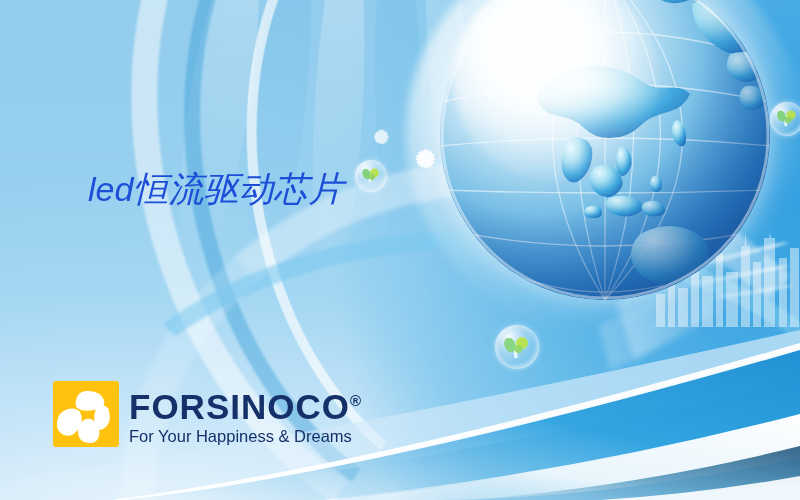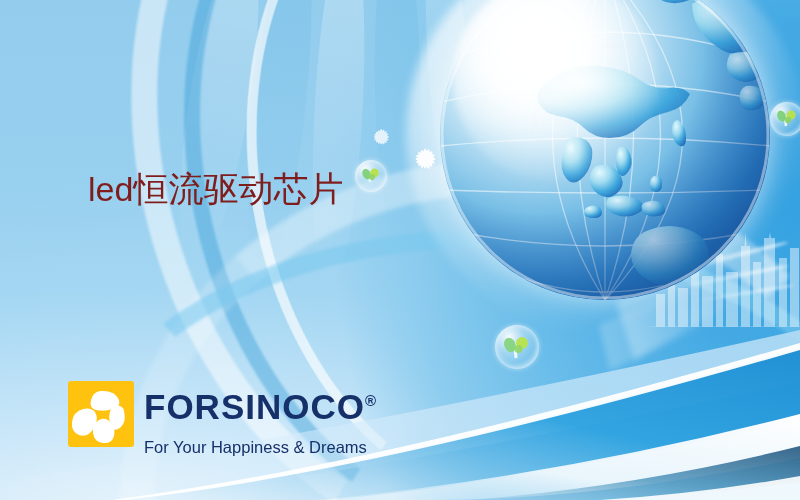--- a/index.html
+++ b/index.html
@@ -181,40 +181,41 @@
   
   .sash { position: absolute; }
 
   
   #title-block {
     position: absolute;
     left: 88px; top: 165px;
     width: 330px;
   }
   .title-line {
-    color: #7f1d1d;
+    color: #1d4ed8;
     font-size: 35px;
     line-height: 48px;
     letter-spacing: 0px;
     white-space: nowrap;
     font-family: "Liberation Serif", "DejaVu Serif", serif;
+    font-style: italic;
   }
   .title-line .latin {
     font-family: "Liberation Sans", sans-serif;
     font-size: 34px;
   }
   #title-line-2 {
     padding-left: 12px;
     letter-spacing: 2px;
   }
 
   
   #logo {
     position: absolute;
-    left: 68px; top: 381px;
+    left: 53px; top: 381px;
     display: flex;
     align-items: flex-start;
   }
   #logo-mark {
     width: 66px; height: 66px;
     background: #ffc20e;
     border-radius: 3px;
     position: relative;
     flex: 0 0 auto;
   }
@@ -235,21 +236,21 @@
   #logo-wordmark .reg {
     font-size: 15px;
     vertical-align: super;
     letter-spacing: 0;
   }
   #logo-tagline {
     color: #16306a;
     font-size: 16.5px;
     line-height: 20px;
     white-space: nowrap;
-    margin-top: 12px;
+    margin-top: 1px;
     font-family: "Liberation Sans", sans-serif;
   }
 </style>
 </head>
 <body>
 
 <div id="banner">
 
   <div class="bg-base"></div>
   <div class="bg-tint"></div>

